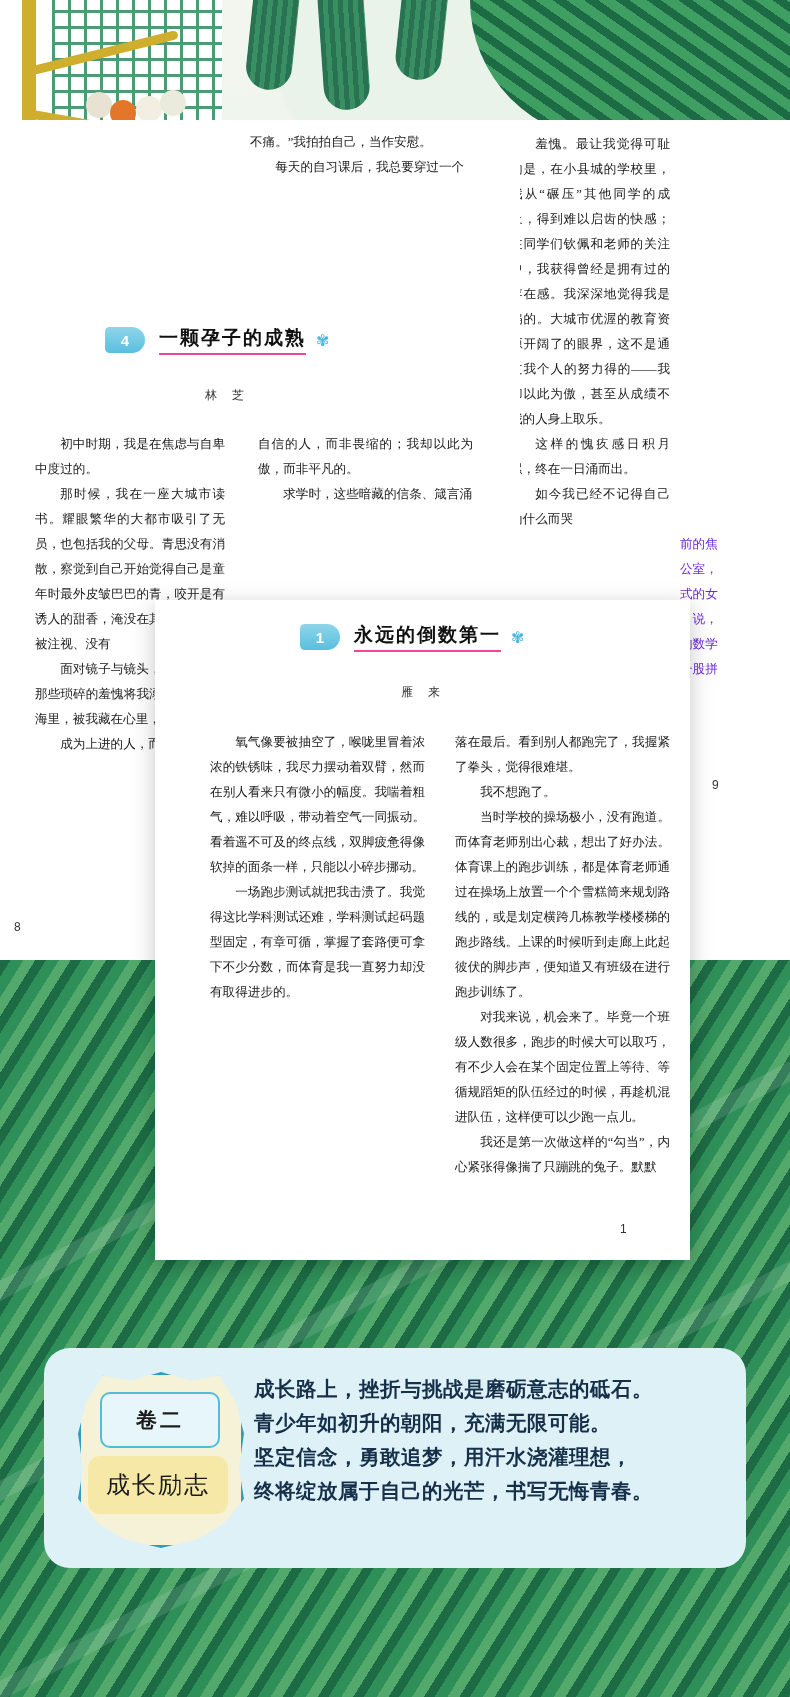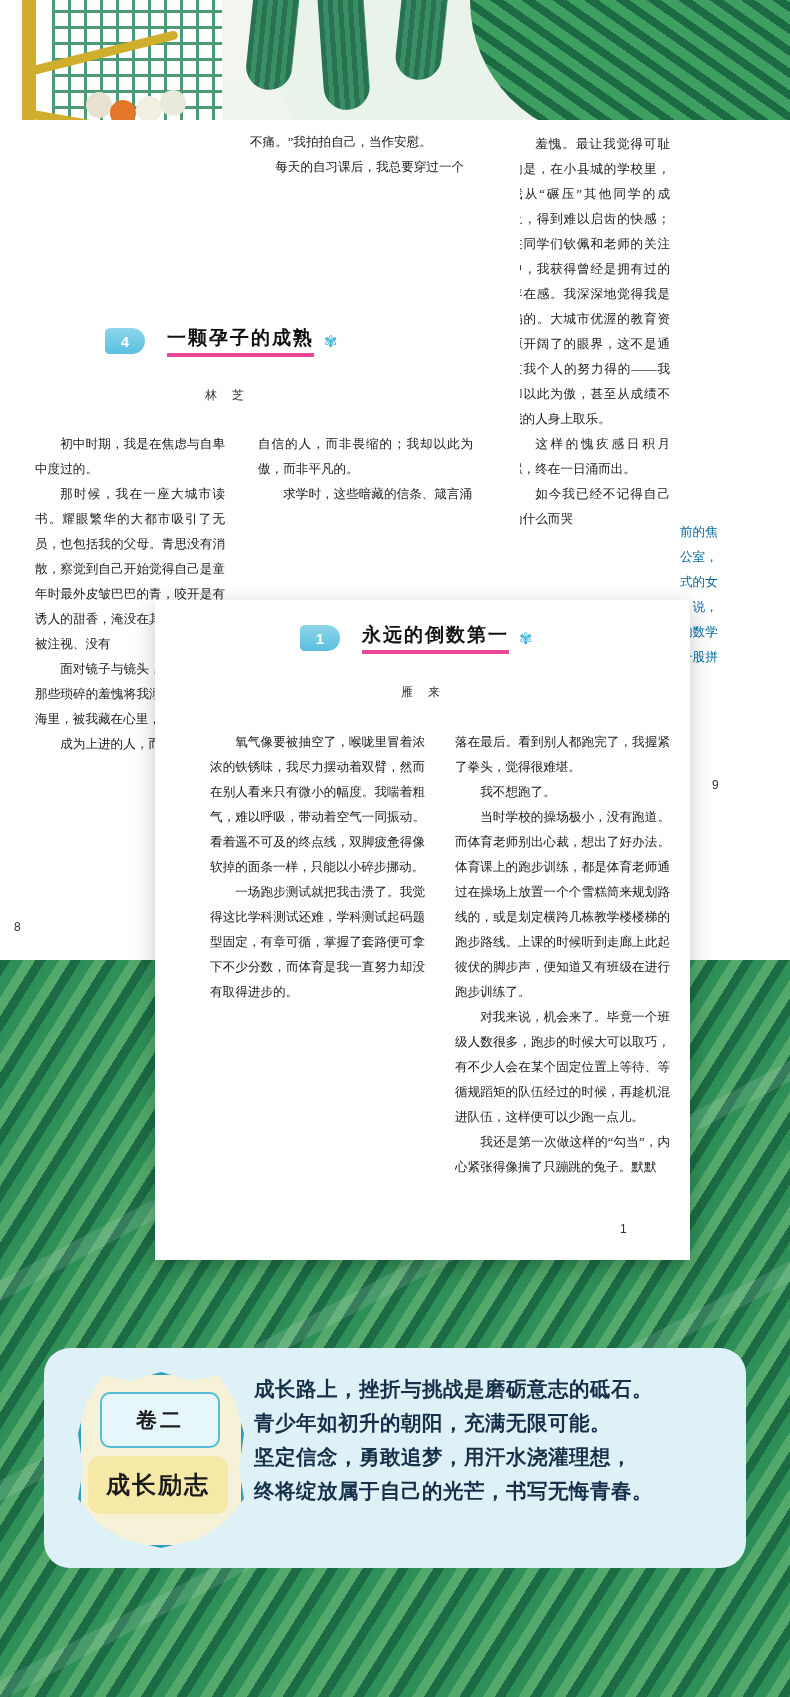--- a/index.html
+++ b/index.html
@@ -63,23 +63,23 @@
 
   
   .art-head{position:absolute;display:flex;align-items:center;}
   .art-num{
     width:40px;height:26px;border-radius:5px 14px 14px 5px;
     background:linear-gradient(#8fd5ea,#59bfdf);
     color:#fff;font-size:15px;font-weight:bold;display:flex;align-items:center;justify-content:center;
     font-family:"Liberation Sans", sans-serif;
   }
   .art-title{
-    margin-left:22px;font-size:19px;font-weight:bold;color:#111;letter-spacing:2px;
-    font-family:"Liberation Sans", sans-serif;
-    border-bottom:4px solid #ec4899;padding-bottom:2px;
+    margin-left:14px;font-size:19px;font-weight:bold;color:#111;letter-spacing:2px;
+    font-family:"Liberation Sans", sans-serif;
+    border-bottom:2px solid #ec4899;padding-bottom:2px;
   }
   .art-flower{margin-left:10px;color:#49b6dd;font-size:16px;}
   .author{position:absolute;font-size:12px;letter-spacing:6px;color:#333;}
 
   .pagenum{position:absolute;font-size:12px;color:#333;font-family:"Liberation Sans", sans-serif;}
 
   
   #banner{
     position:absolute;left:44px;top:1348px;width:702px;height:220px;
     background:#ddf1f7;border-radius:26px;
@@ -97,21 +97,21 @@
     position:absolute;left:22px;top:20px;width:116px;height:52px;border-radius:10px;
     background:#e6f6fb;border:2px solid #52bcd9;
     display:flex;align-items:center;justify-content:center;
     font-size:21px;font-weight:bold;color:#1c1c1c;letter-spacing:3px;
     font-family:"Liberation Sans", sans-serif;
   }
   #banner-seal .bot-label{
     position:absolute;left:10px;top:84px;width:140px;height:58px;border-radius:12px;
     background:#f6e9a8;
     display:flex;align-items:center;justify-content:center;
-    font-size:24px;font-weight:bold;color:#1b1b1b;letter-spacing:2px;
+    font-size:24px;font-weight:normal;color:#1b1b1b;letter-spacing:2px;
     font-family:"Liberation Sans", sans-serif;
   }
   #banner-text{
     position:absolute;left:210px;top:24px;width:470px;
     font-family:"Liberation Sans", sans-serif;
     font-size:20.5px;line-height:34px;font-weight:bold;color:#16304a;letter-spacing:.5px;
   }
   #banner-text div{white-space:nowrap;}
 </style>
 </head>
@@ -141,21 +141,21 @@
   <div class="vein" style="left:-120px;top:320px;"></div>
   <div class="vein" style="left:-120px;top:520px;"></div>
 </div>
 
 <div class="sheet" id="sheet-right">
   <div class="col" style="left:10px;top:12px;width:160px;">
     <p class="indent">羞愧。最让我觉得可耻的是，在小县城的学校里，我从“碾压”其他同学的成上，得到难以启齿的快感；在同学们钦佩和老师的关注中，我获得曾经是拥有过的存在感。我深深地觉得我是骗的。大城市优渥的教育资源开阔了的眼界，这不是通过我个人的努力得的——我却以此为傲，甚至从成绩不我的人身上取乐。</p>
     <p class="indent">这样的愧疚感日积月累，终在一日涌而出。</p>
     <p class="indent">如今我已经不记得自己为什么而哭</p>
   </div>
-  <div class="col" style="left:180px;top:400px;width:70px;color:#0369a1;">
+  <div class="col" style="left:180px;top:412px;width:70px;color:#6d28d9;">
     <p>前的焦</p>
     <p>公室，</p>
     <p>式的女</p>
     <p>，说，</p>
     <p>的数学</p>
     <p>一股拼</p>
   </div>
   <div class="pagenum" style="left:212px;top:658px;">9</div>
 </div>
 

